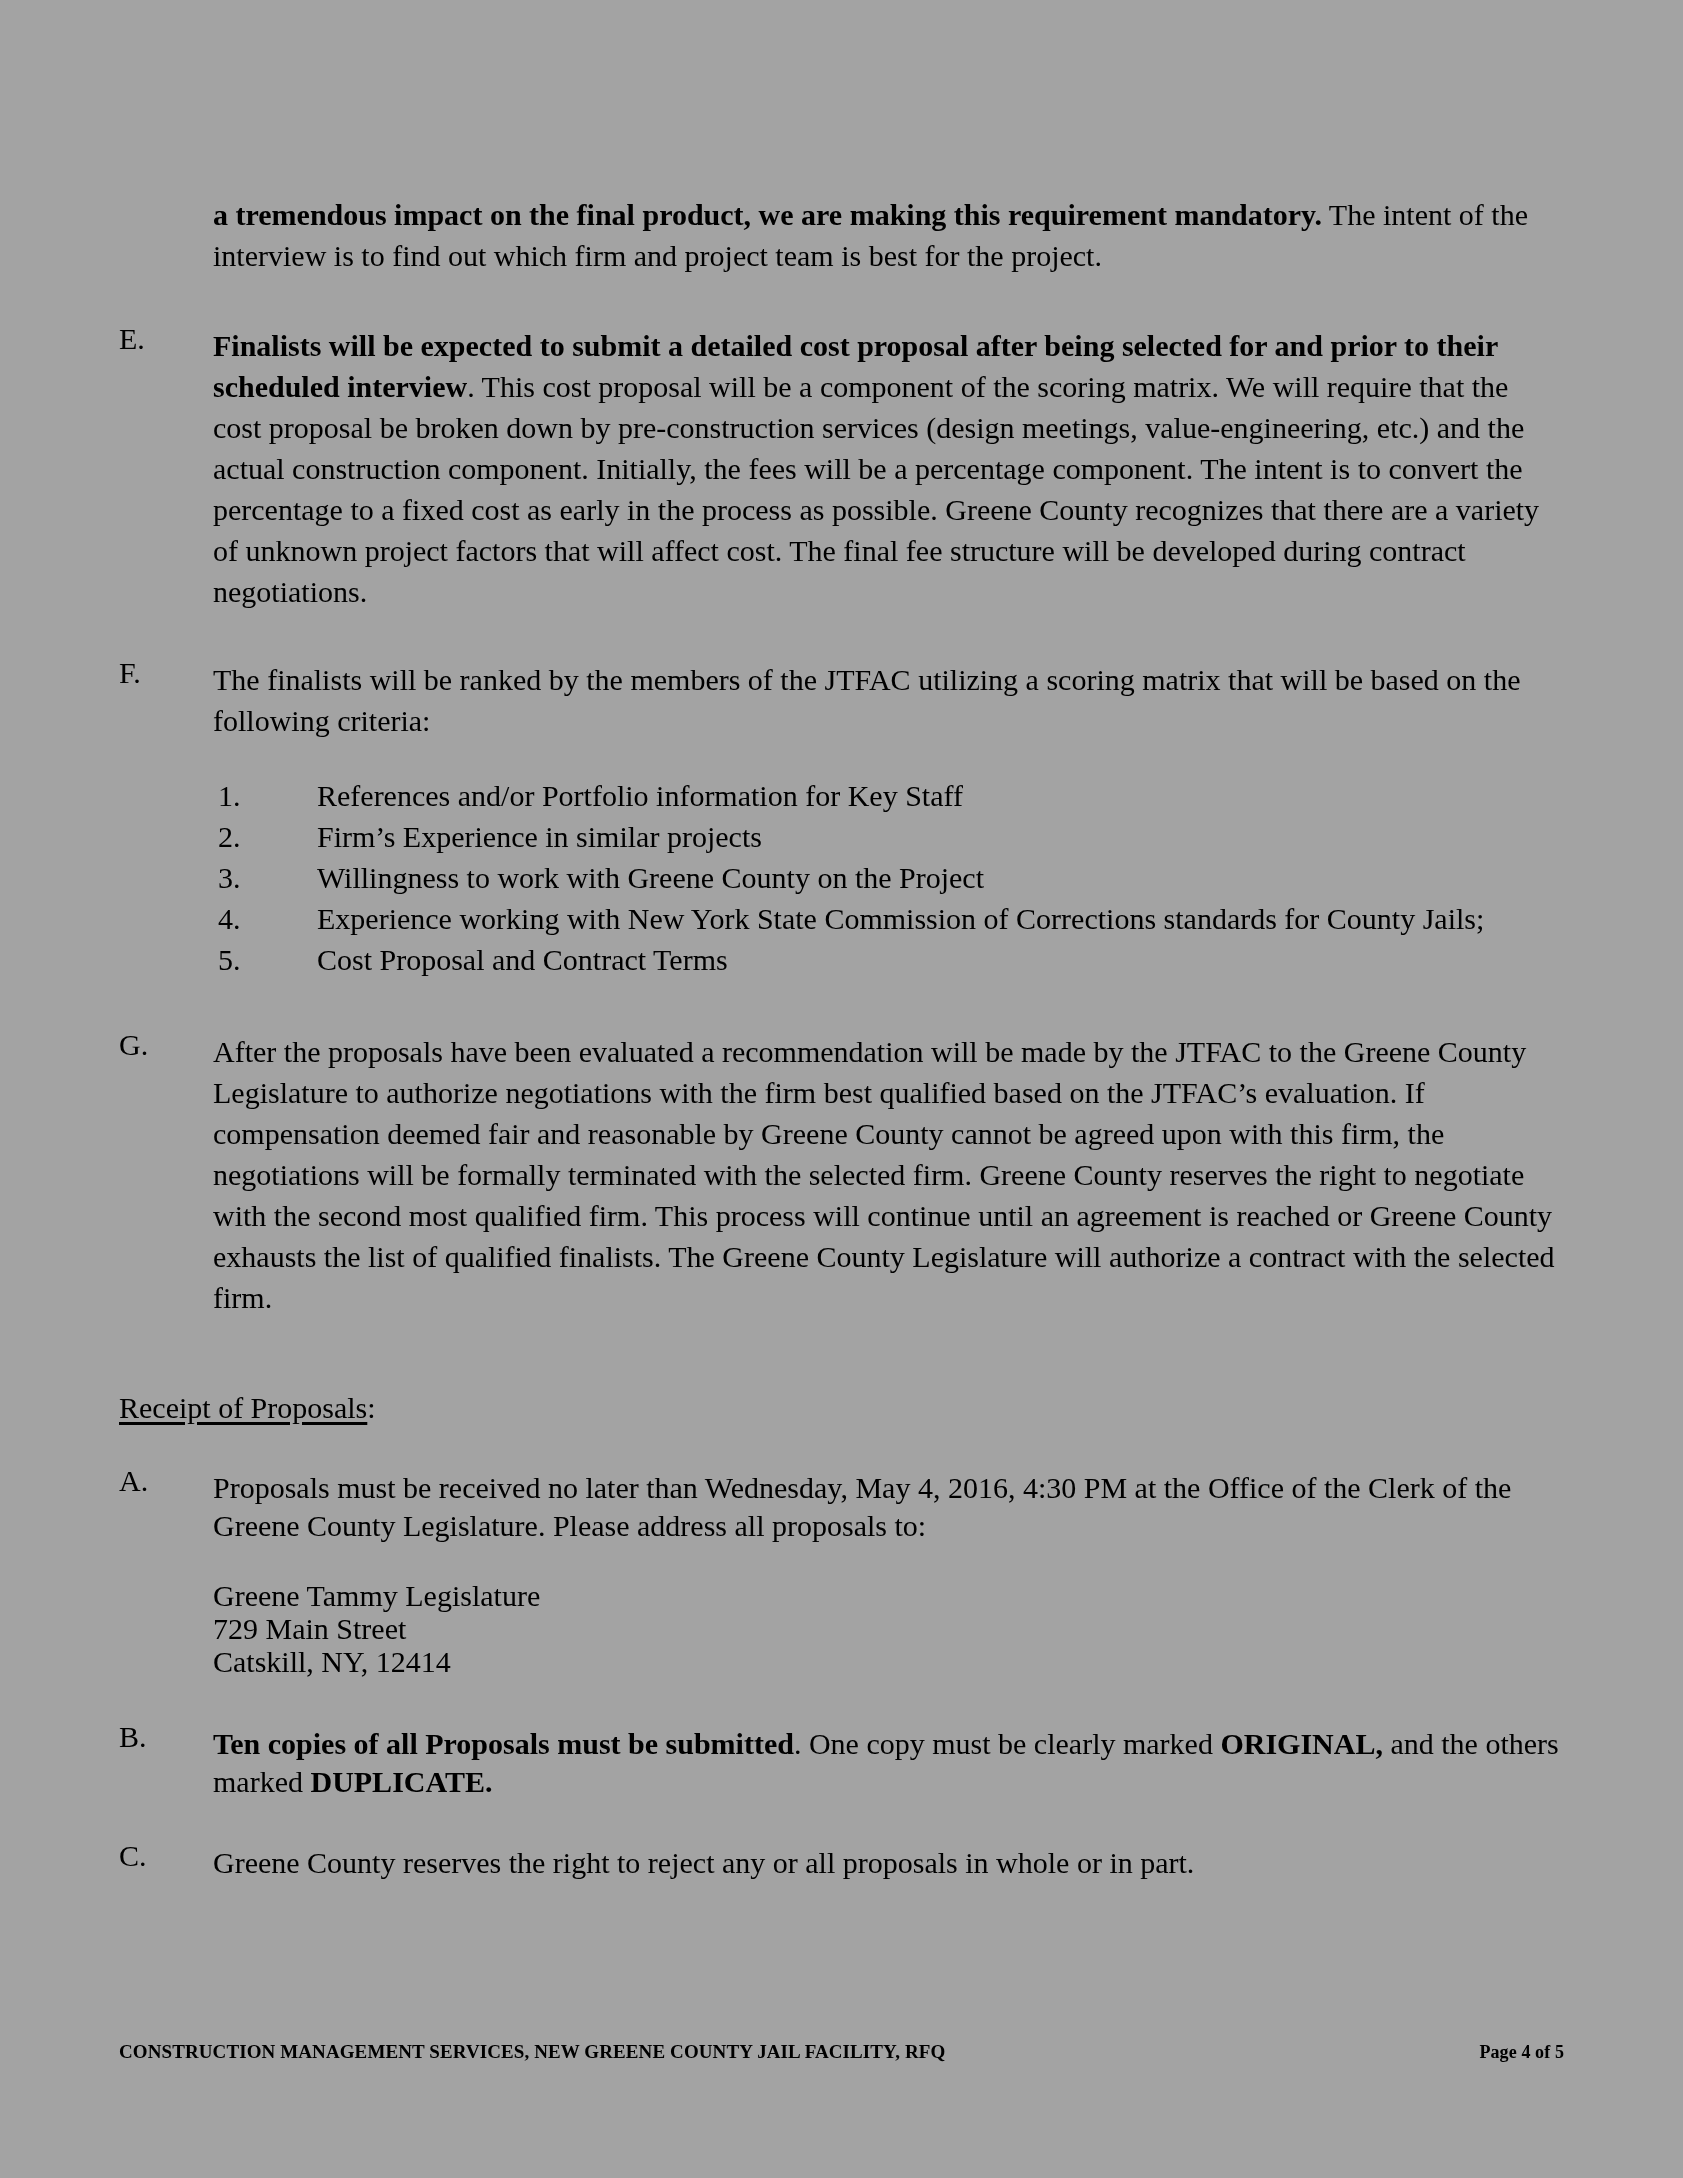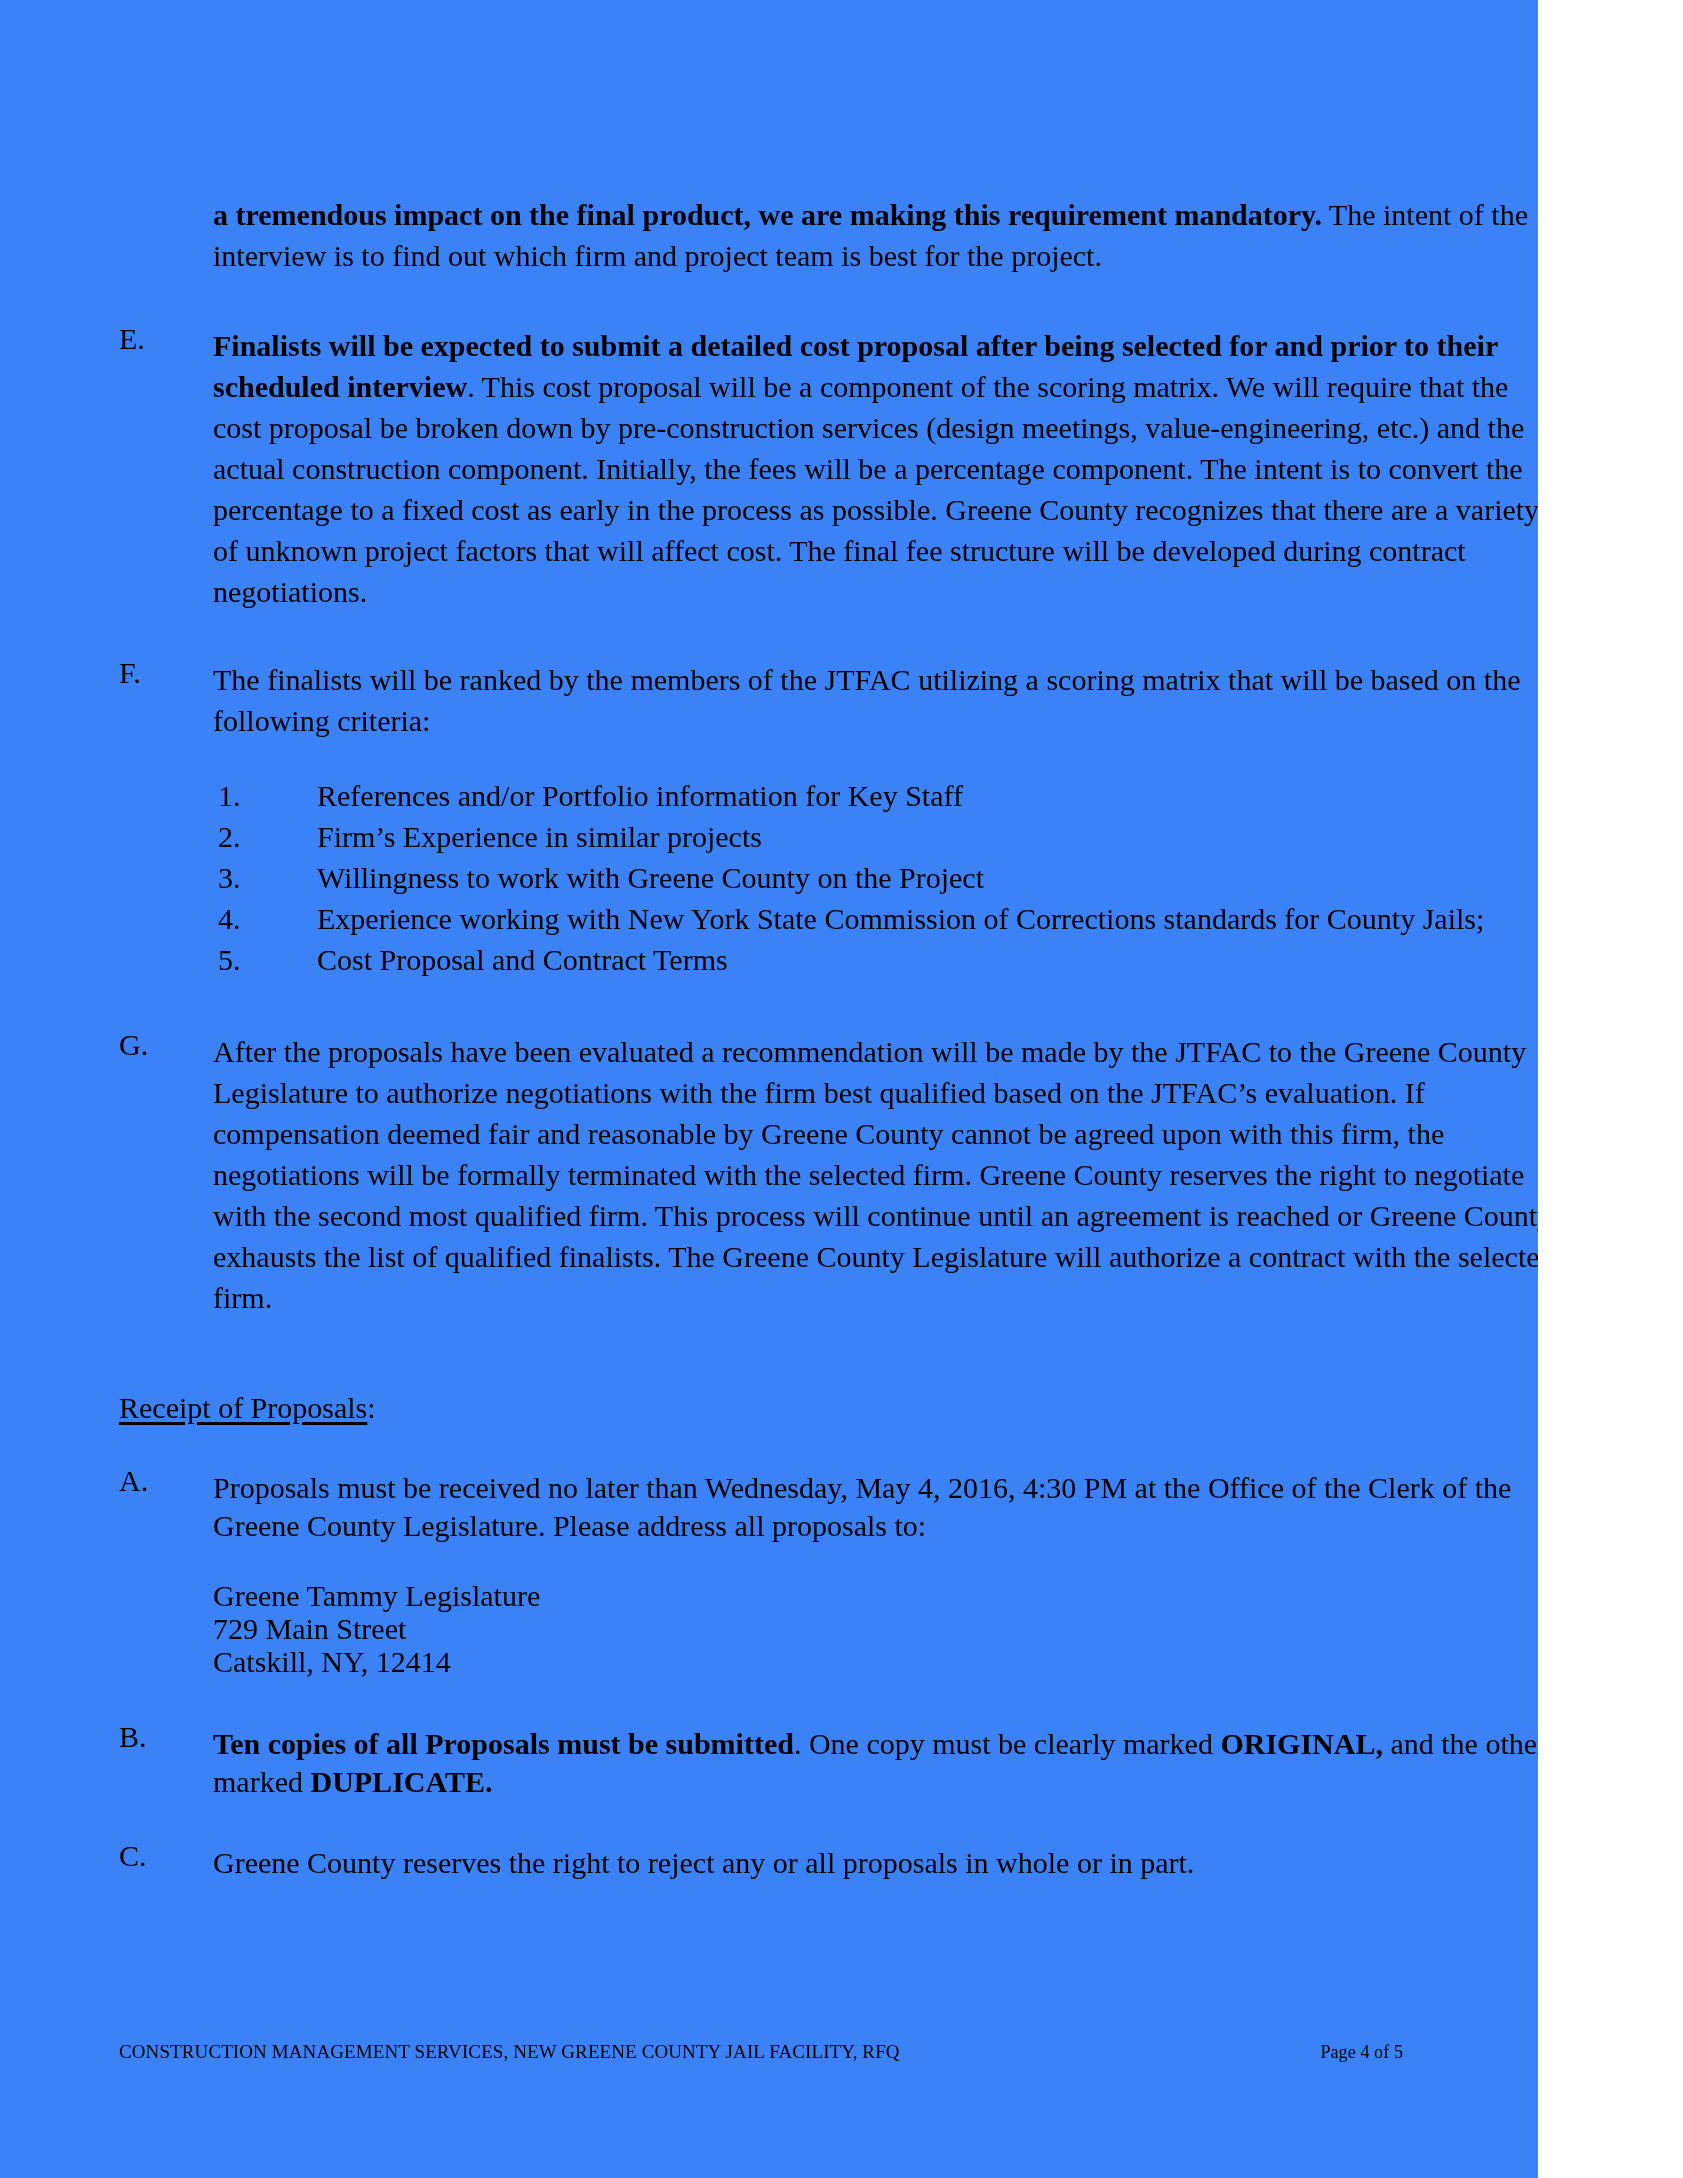--- a/index.html
+++ b/index.html
@@ -6,23 +6,23 @@
     margin: 0;
     padding: 0;
     background: #ffffff;
   }
   body {
     font-family: "Liberation Serif", "DejaVu Serif", serif;
     color: #000000;
   }
   .page {
     position: relative;
-    width: 1538px;
+    width: 1683px;
     height: 2178px;
-    background: #3b82f6;
+    background: #a3a3a3;
     box-sizing: border-box;
     overflow: hidden;
   }
   .content {
     position: absolute;
     left: 119px;
     top: 194px;
     width: 1440px;
   }
 
@@ -103,28 +103,28 @@
     margin-top: 34px;
   }
   .address div { white-space: pre; }
   .gap-md { height: 44px; }
   .gap-lg { height: 69px; }
 
   
   .footer {
     position: absolute;
     left: 119px;
-    right: 135px;
+    right: 119px;
     top: 2041px;
     display: flex;
     justify-content: space-between;
     align-items: flex-end;
     font-family: "Liberation Serif", "DejaVu Serif", serif;
     font-size: 19px;
-    font-weight: normal;
+    font-weight: bold;
     letter-spacing: 0.1px;
   }
   .footer .page-num {
     font-size: 18px;
     white-space: nowrap;
   }
 </style>
 </head>
 <body>
 

